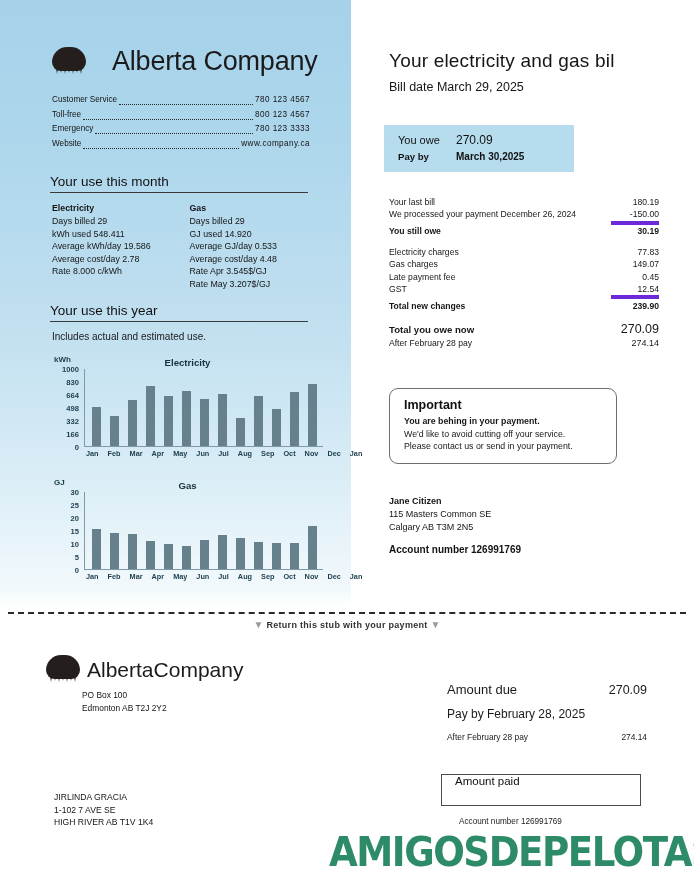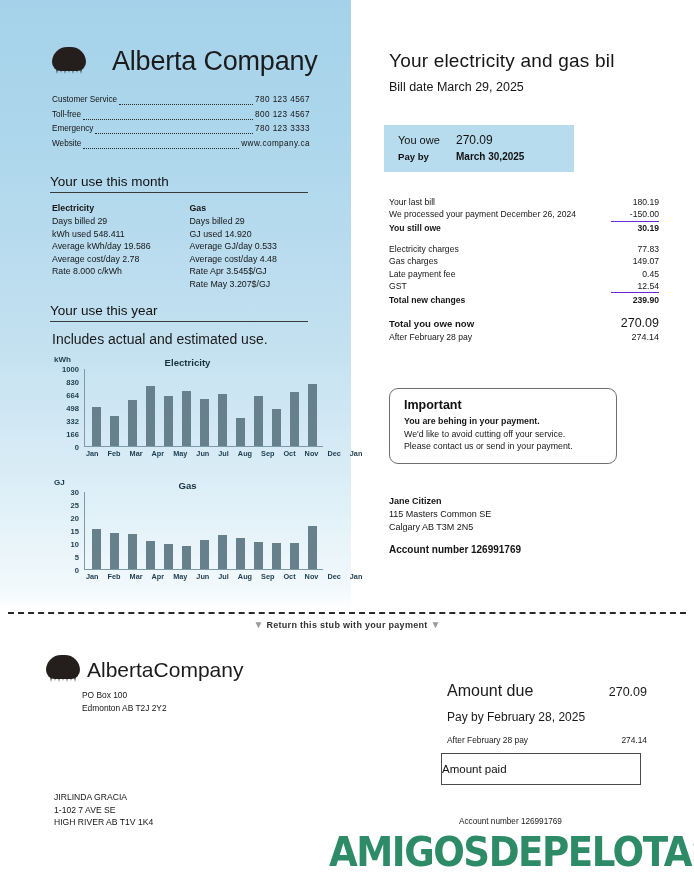--- a/index.html
+++ b/index.html
@@ -100,21 +100,21 @@
     font-size: 8.8px;
     line-height: 12.6px;
     color: #151515;
   }
   #usage-cols .col { width: 50%; }
   #usage-cols .col-title { font-weight: bold; margin-bottom: 0.5px; }
 
   #year-note {
     position: absolute;
     left: 52px; top: 331px;
-    font-size: 14px;
+    font-size: 10px;
     color: #1a1a1a;
   }
 
   
   .chart-block { position: absolute; left: 50px; width: 275px; }
   #chart-electricity { top: 355px; height: 110px; }
   #chart-gas        { top: 478px; height: 110px; }
 
   .chart-unit {
     position: absolute;
@@ -211,21 +211,21 @@
     color: #171717;
   }
   .crow {
     display: flex;
     justify-content: space-between;
     line-height: 12.4px;
     align-items: baseline;
   }
   .crow .cv { text-align: right; min-width: 48px; }
   .crow.bold, .crow.bold .cv { font-weight: bold; }
-  .crow.ruled .cv { border-top: 1px solid #6d28d9; padding-top: 0.5px; }
+  .crow.ruled .cv { border-top: 4px solid #6d28d9; padding-top: 0.5px; }
   .crow.big .cv { font-size: 12.5px; }
   .crow.big .cl { font-size: 9.6px; font-weight: bold; }
   .spacer-sm { height: 8px; }
   .spacer-md { height: 11px; }
   .crow.tail .cl { font-size: 8.6px; }
   .crow.tail .cv { font-size: 9px; }
 
   
   #important-box {
     position: absolute;
@@ -280,31 +280,32 @@
   #stub-payer {
     position: absolute;
     left: 54px; top: 791px;
     font-size: 8.6px;
     line-height: 12.5px;
     color: #151515;
   }
 
   #stub-right { position: absolute; left: 447px; top: 682px; width: 200px; }
   .srow { display: flex; justify-content: space-between; align-items: baseline; }
-  #amount-due-label { font-size: 16px; }
+  #amount-due-label { font-size: 13px; }
   #amount-due-value { font-size: 12.5px; }
   #payby-line { margin-top: 10px; font-size: 12px; }
   #after-row { margin-top: 11px; font-size: 8.4px; color: #222; }
   #amount-paid-box {
     position: absolute;
-    left: 441px; top: 753px;
+    left: 441px; top: 774px;
     width: 200px; height: 32px;
     border: 1px solid #4a4a4a;
     display: flex;
-    align-items: center;
+    align-items: flex-start;
+    padding-left: 13px;
     font-size: 11.5px;
     color: #111;
   }
   #acct-stub {
     position: absolute;
     left: 459px; top: 817px;
     font-size: 8.2px;
     color: #1a1a1a;
   }
 

